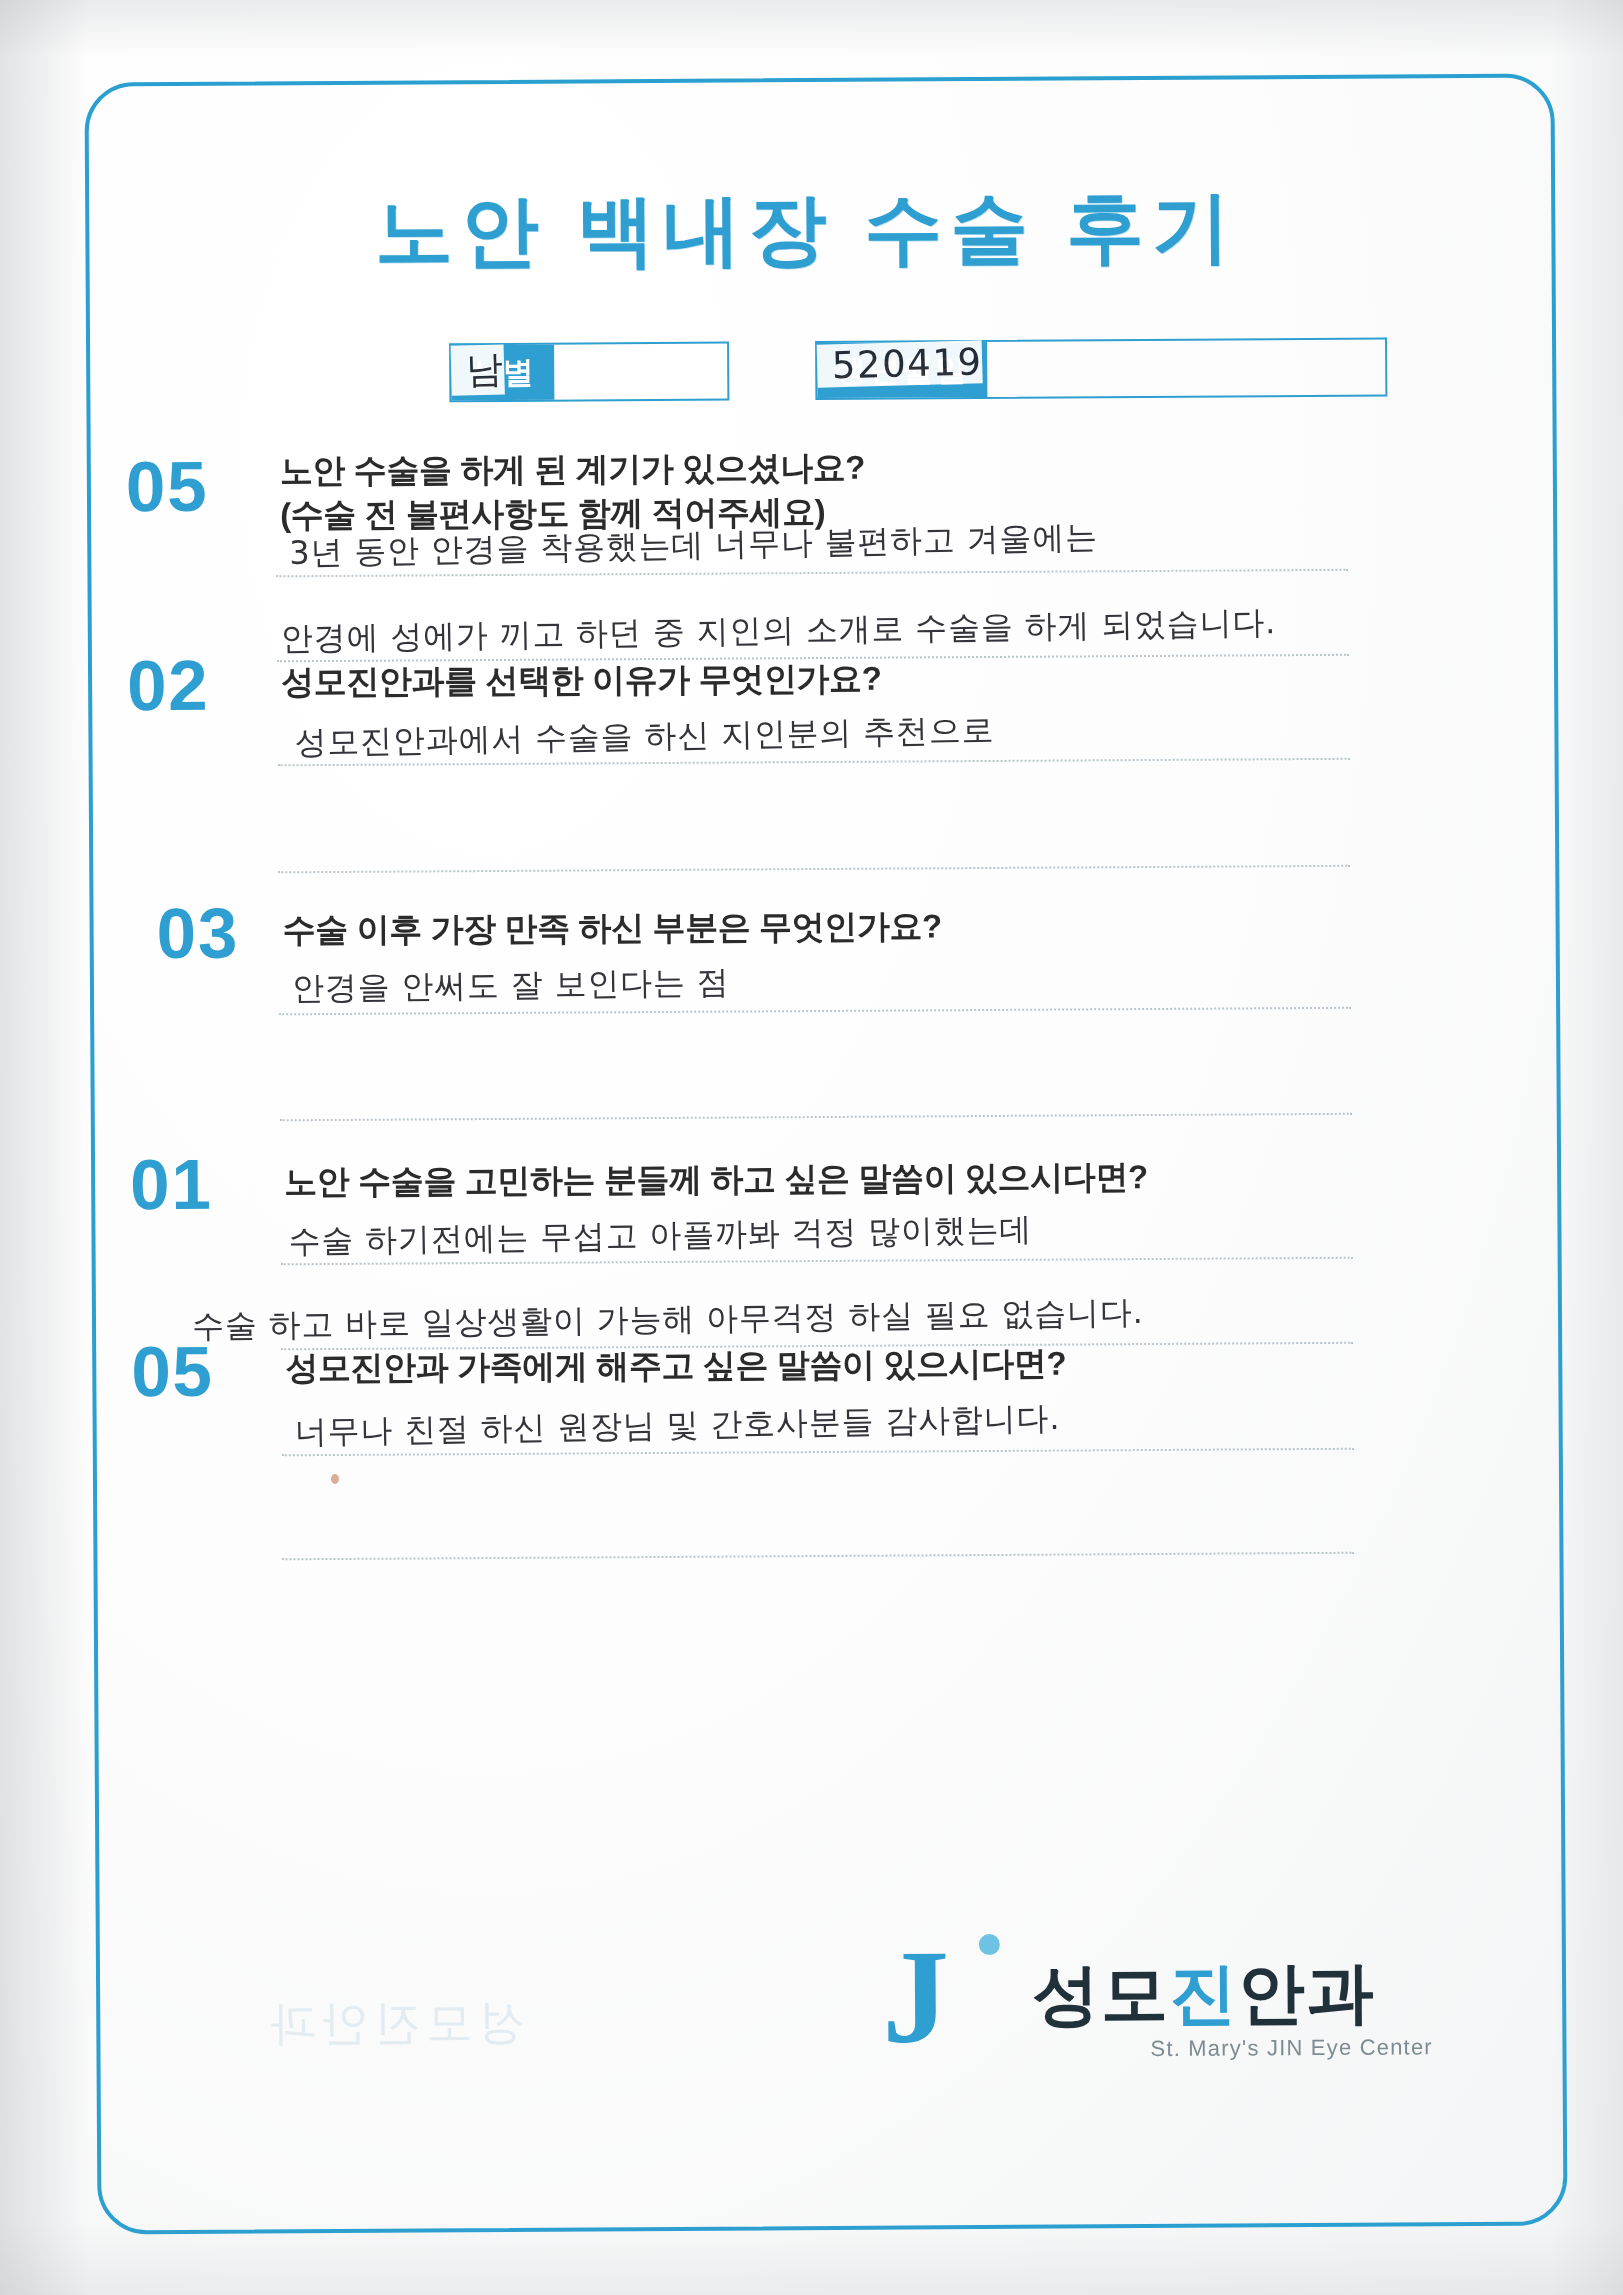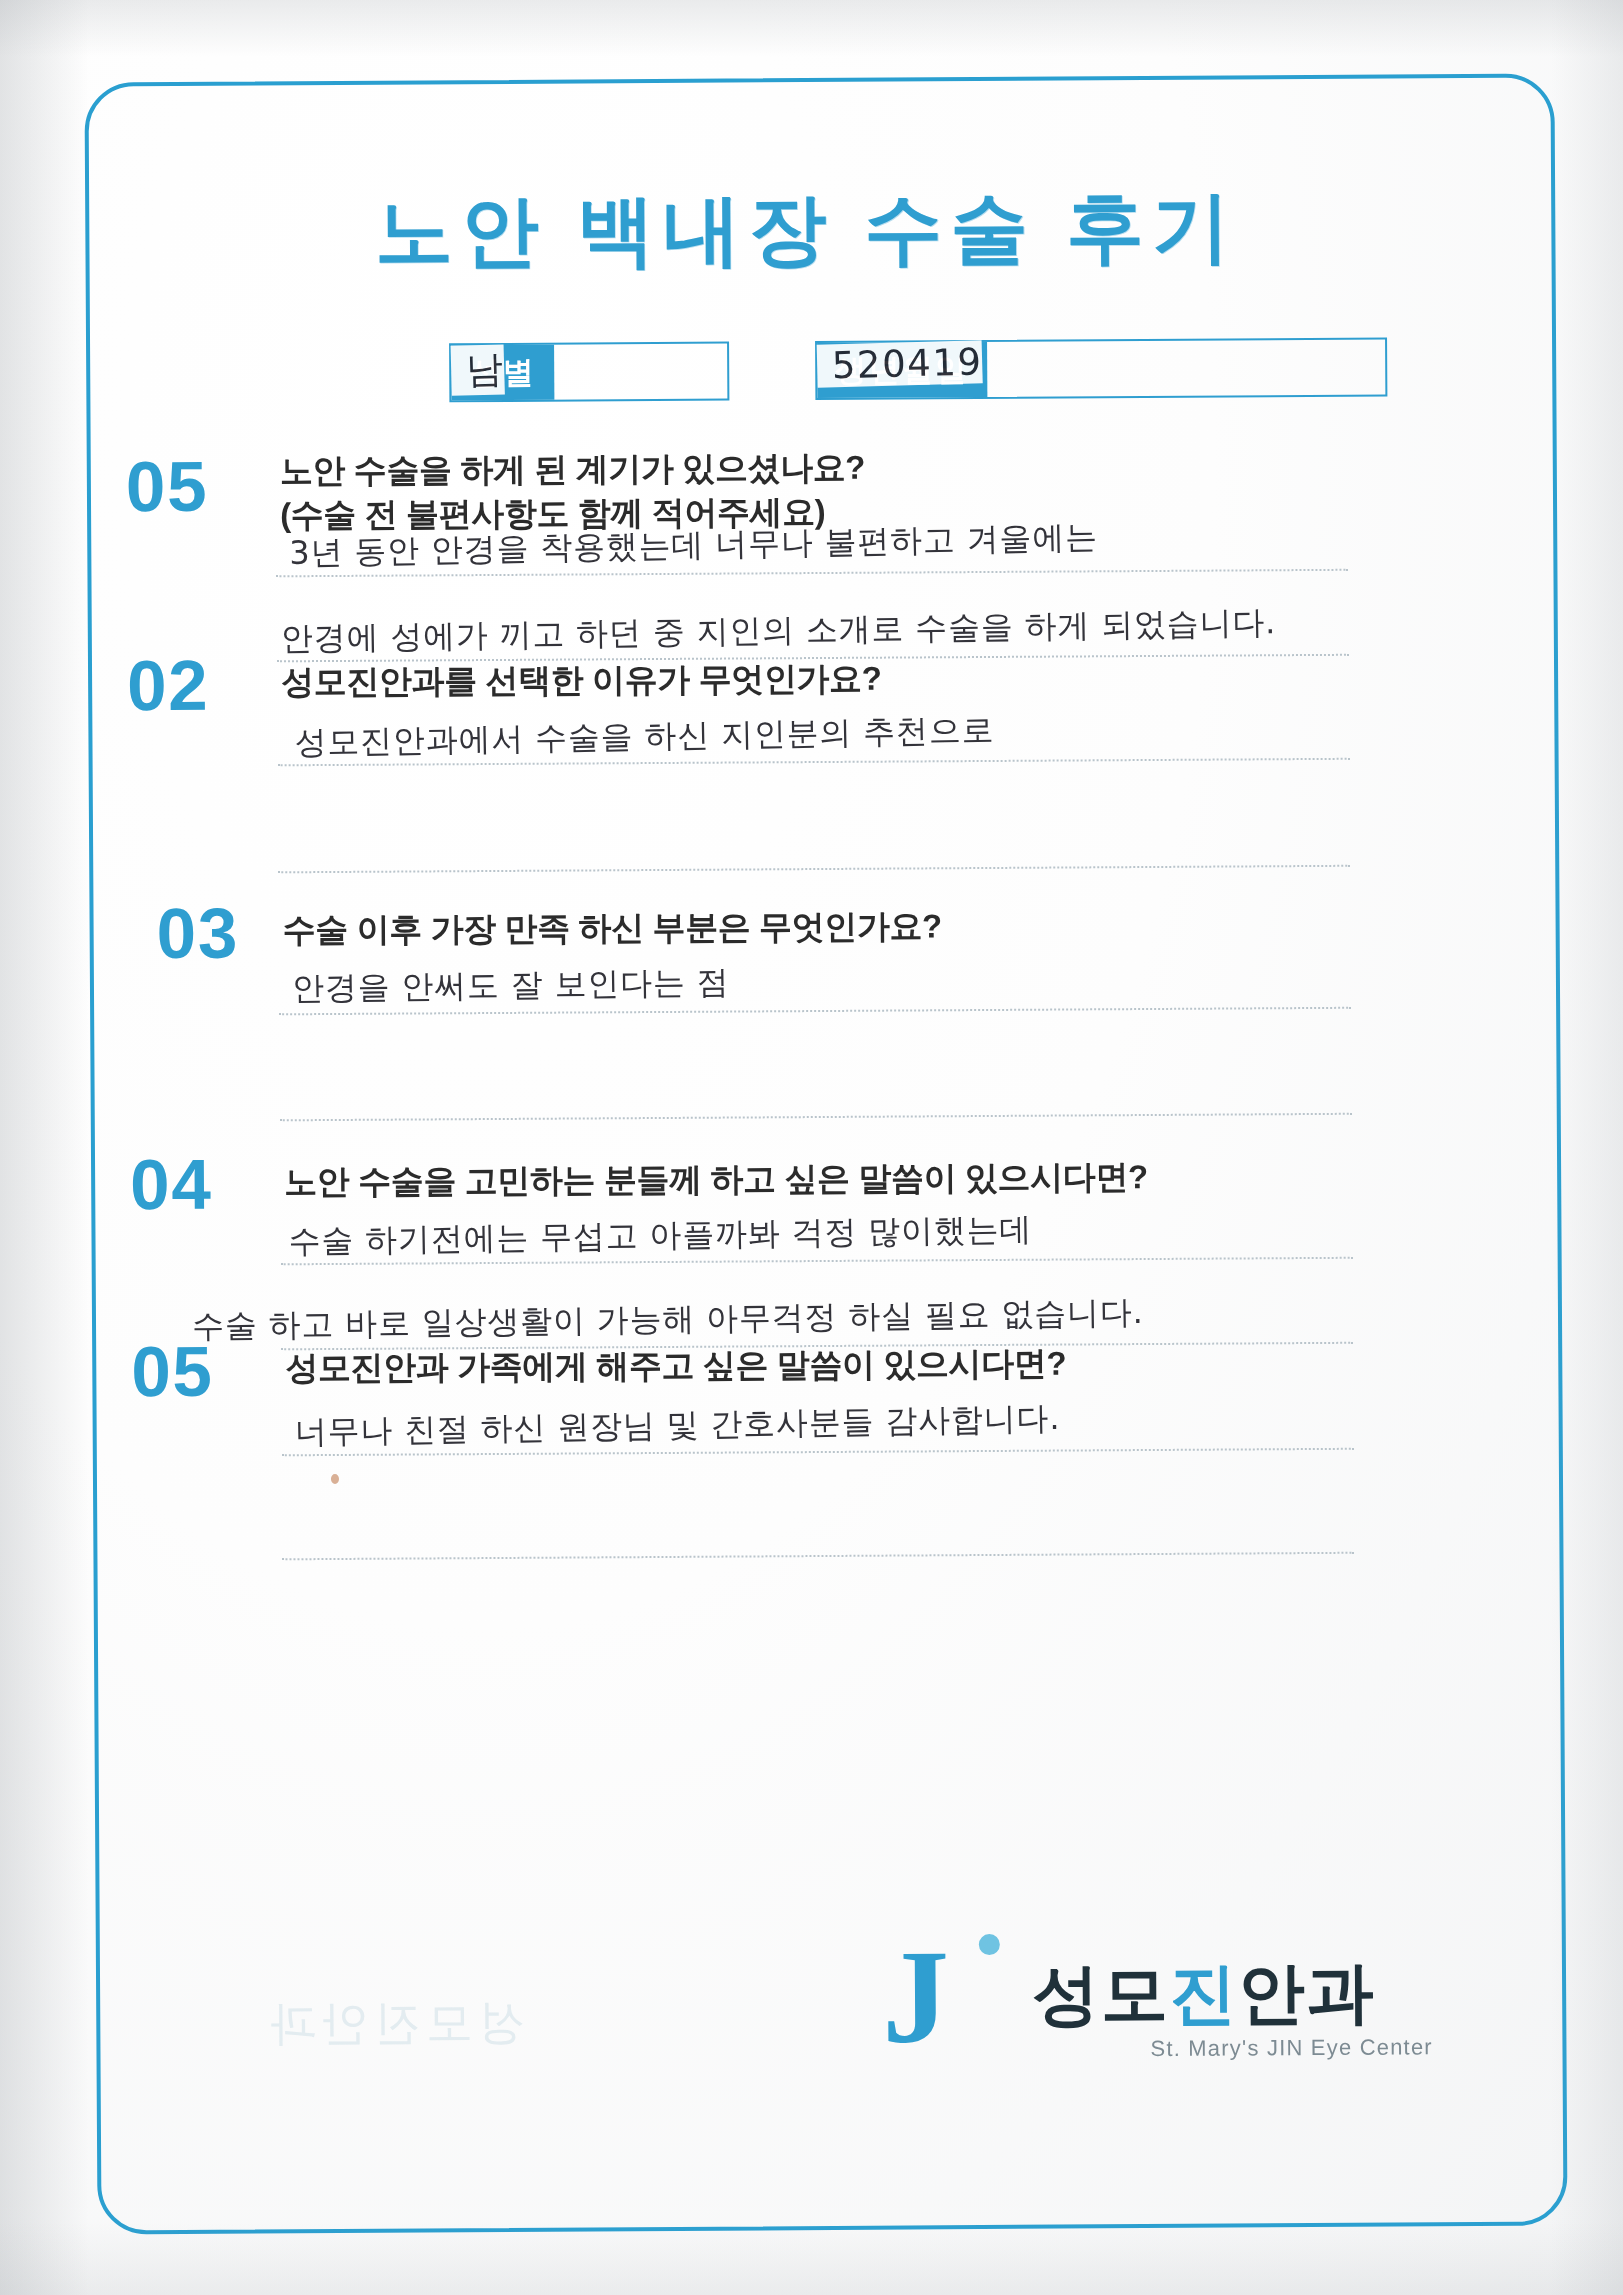--- a/index.html
+++ b/index.html
@@ -276,21 +276,21 @@
     <div class="dline" style="left:158px; top:771px; width:1072px;"></div>
 
     <div class="qnum" style="left:20px; top:792px;margin-left:16px;">03</div>
     <div class="qtext" style="left:162px; top:808px; width:1137px;">수술 이후 가장 만족 하신 부분은 무엇인가요?</div>
 
     <div class="dline" style="left:158px; top:913px; width:1072px;"></div>
     <div class="hand" style="left:171px; top:865px; transform:rotate(-0.5deg);">안경을 안써도 잘 보인다는 점</div>
 
     <div class="dline" style="left:158px; top:1019px; width:1072px;"></div>
 
-    <div class="qnum" style="left:8px; top:1043px;">04</div>
+    <div class="qnum" style="left:8px; top:1043px;">01</div>
     <div class="qtext" style="left:162px; top:1060px; width:1177px;">노안 수술을 고민하는 분들께 하고 싶은 말씀이 있으시다면?</div>
 
     <div class="dline" style="left:158px; top:1163px; width:1072px;"></div>
     <div class="hand" style="left:166px; top:1116px; transform:rotate(-0.6deg);">수술 하기전에는 무섭고 아플까봐 걱정 많이했는데</div>
 
     <div class="dline" style="left:158px; top:1248px; width:1072px;"></div>
     <div class="hand" style="left:69px; top:1200px; font-size:32px; transform:rotate(-0.5deg);">수술 하고 바로 일상생활이 가능해 아무걱정 하실 필요 없습니다.</div>
 
     <div class="qnum" style="left:8px; top:1230px;">05</div>
     <div class="qtext" style="left:162px; top:1246px; width:1137px;">성모진안과 가족에게 해주고 싶은 말씀이 있으시다면?</div>

